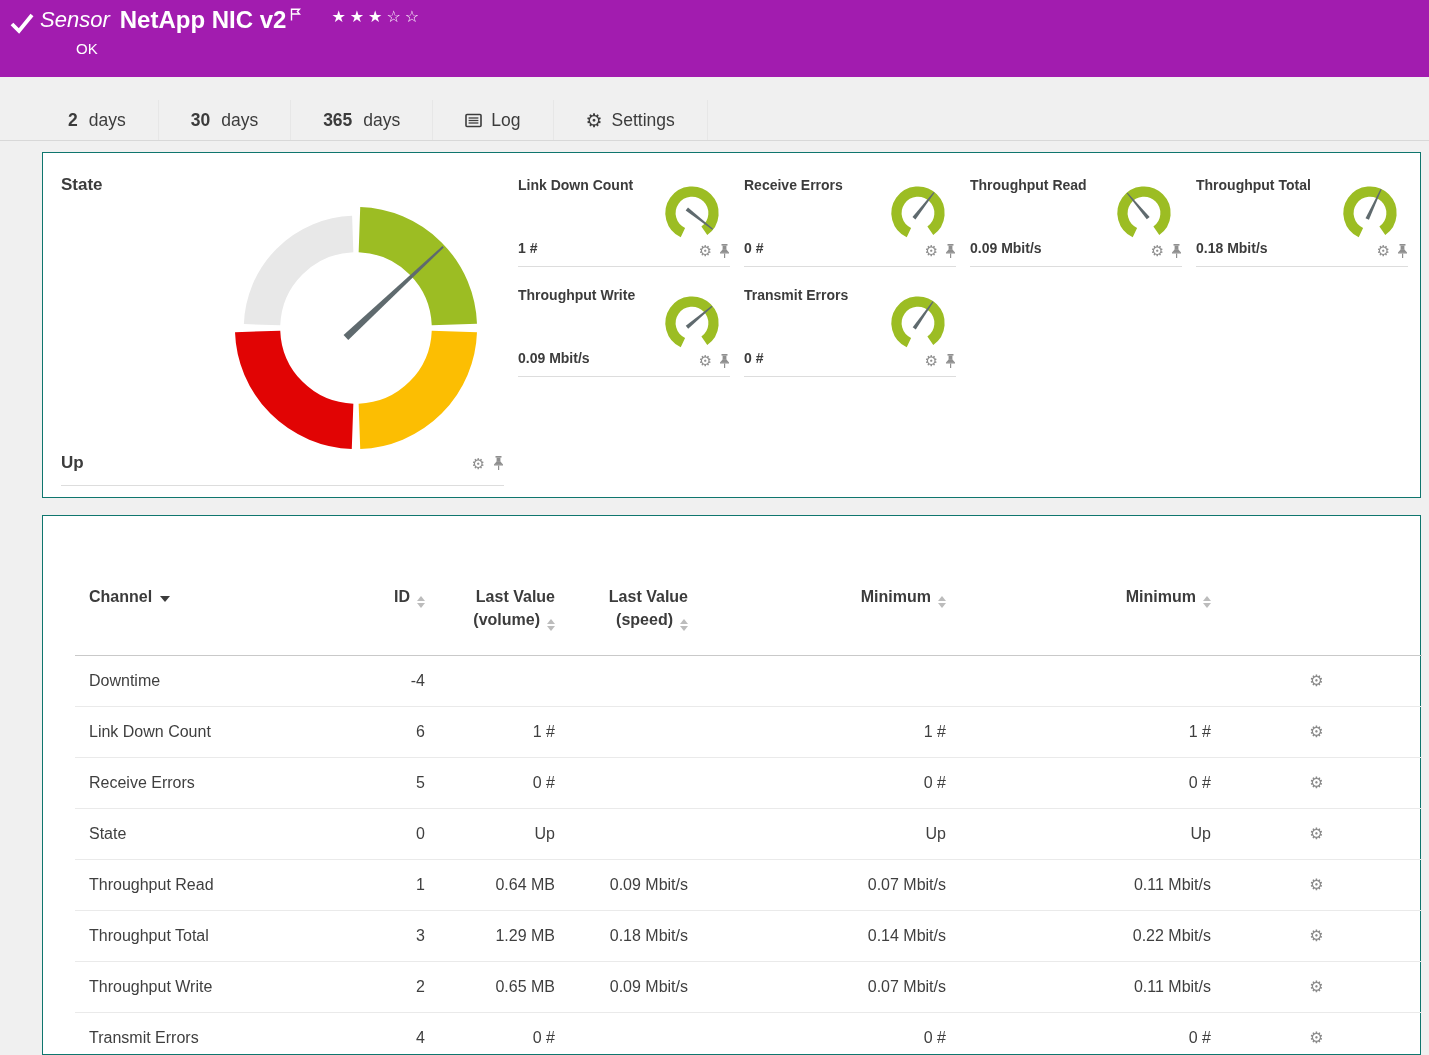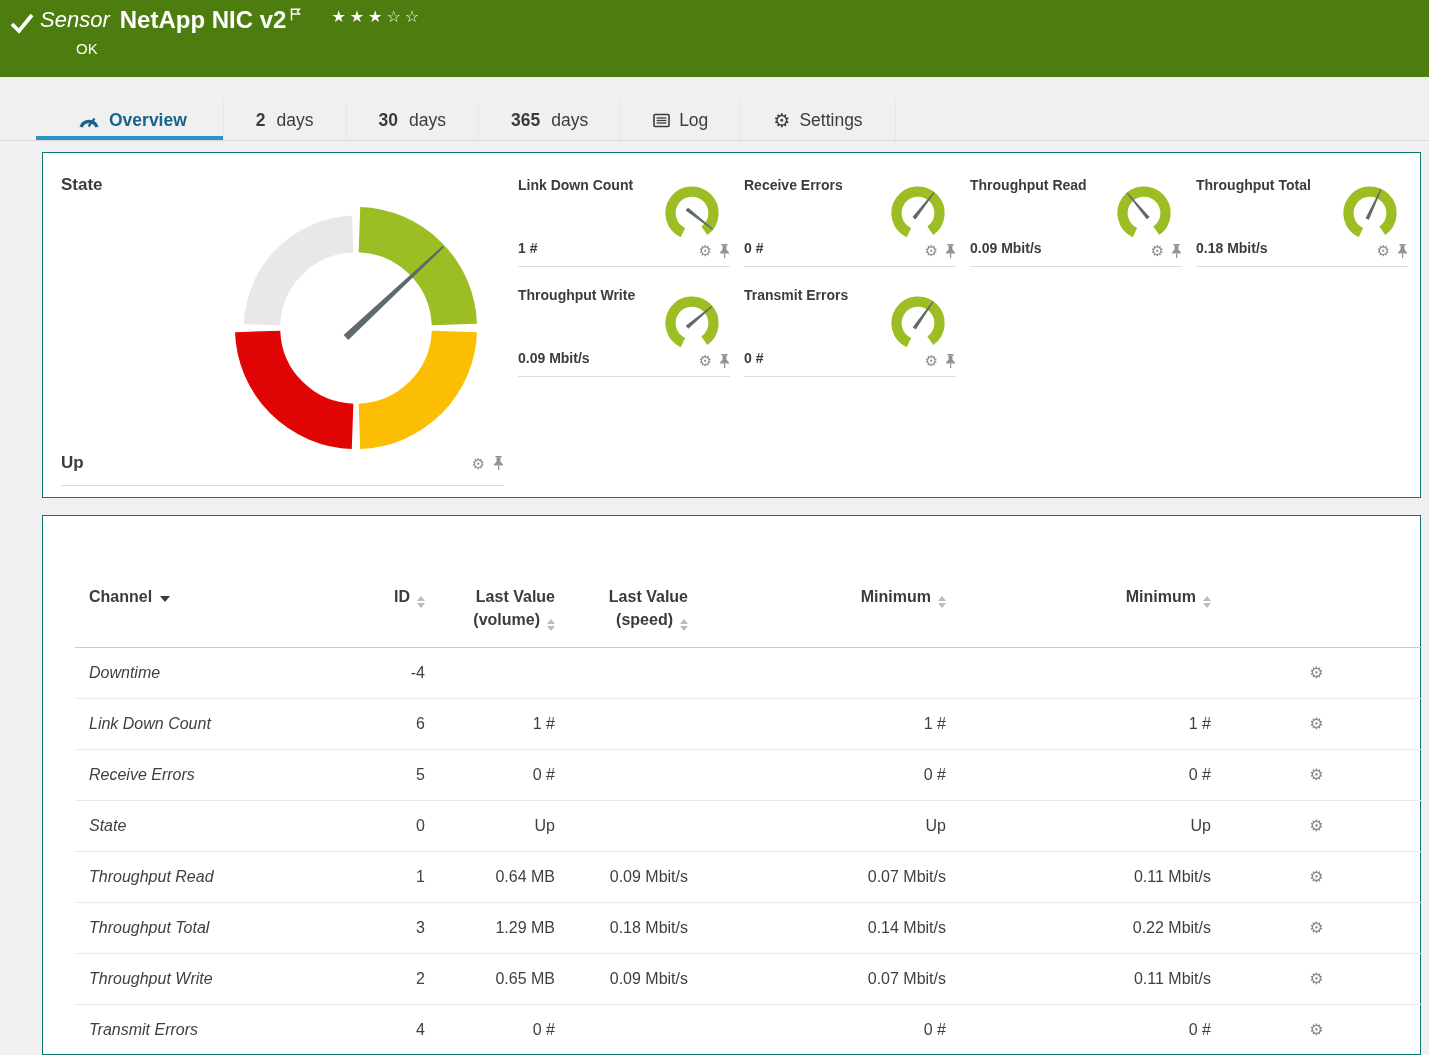--- a/index.html
+++ b/index.html
@@ -1,20 +1,20 @@
 <!DOCTYPE html>
 <html><head>
 <meta charset="utf-8">
 <style>
   * { margin:0; padding:0; box-sizing:border-box; }
   body { font-family:"Liberation Sans", sans-serif; background:#f0f0f0; }
   .page { position:relative; width:1429px; height:1055px; background:#f0f0f0; overflow:hidden; color:#3c3c3c; }
 
   
-  .topbar { position:absolute; top:0; left:0; right:0; height:77px; background:#4d7c0f; color:#fff; }
+  .topbar { position:absolute; top:0; left:0; right:0; height:77px; background:#a21caf; color:#fff; }
   .ok-check { position:absolute; left:10px; top:12px; }
   .titles { position:absolute; left:40px; top:6px; }
   .title-row { display:flex; align-items:flex-start; line-height:1.2; }
   .kind { font-style:italic; font-size:22px; margin-right:10px; margin-top:1px; }
   .sensor-name { font-weight:700; font-size:24px; }
   .flag { margin-left:4px; margin-top:0; }
   .stars { margin-left:30px; font-size:16px; letter-spacing:4px; margin-top:1px; white-space:nowrap; }
   .status { margin-left:36px; margin-top:5px; font-size:15px; }
 
   
@@ -46,25 +46,25 @@
   .g-title { font-size:14px; font-weight:700; padding-top:2px; }
   .g-svg { position:absolute; right:6px; top:10px; }
   .g-svg .arc { fill:none; stroke:#9cbd23; stroke-width:11; }
   .g-svg polygon { fill:#5f6a6e; }
   .g-value { position:absolute; left:0; bottom:10px; font-size:14px; font-weight:700; }
   .g-icons { position:absolute; right:0; bottom:8px; display:flex; align-items:center; gap:7px; }
 
   
   .table-wrap { margin:55px 0 0 32px; }
   table { border-collapse:collapse; table-layout:fixed; width:1347px; font-size:16px; }
-  th { vertical-align:top; padding-top:14px; padding-bottom:16px; border-bottom:1px solid #c9c9c9; font-weight:700; font-size:16px; line-height:1.45; text-align:right; }
+  th { vertical-align:top; padding-top:14px; padding-bottom:24px; border-bottom:1px solid #c9c9c9; font-weight:700; font-size:16px; line-height:1.45; text-align:right; }
   th.l { text-align:left; padding-left:14px; }
   td { height:51px; border-bottom:1px solid #eaeaea; color:#3f3f3f; }
   td.r { text-align:right; }
-  td.ch { padding-left:14px;font-style:italic; }
+  td.ch { padding-left:14px; }
   td.gearcell { text-align:center; }
   td.gearcell .gear { font-size:16px; color:#8a8a8a; }
 
   .sort { display:inline-flex; flex-direction:column; gap:2px; margin-left:7px; vertical-align:1px; cursor:pointer; }
   .sort i { width:0; height:0; border-left:4px solid transparent; border-right:4px solid transparent; }
   .sort .su { border-bottom:5px solid #bcbcbc; }
   .sort .sd { border-top:5px solid #bcbcbc; }
   .tri-sorted { display:inline-block; width:0; height:0; border-left:5px solid transparent; border-right:5px solid transparent; border-top:6px solid #3c3c3c; margin-left:8px; }
 </style>
 </head>
@@ -87,27 +87,20 @@
               <path d="M1.5 0.5 V12.5 M1.5 1.2 H9.5 L7.4 3.6 L9.5 6 H1.5" fill="none" stroke="#ffffff" stroke-width="1.4"></path>
             </svg>
         </span>
         <span class="stars"><span>★★★</span><span>☆☆</span></span>
       </div>
       <div class="status">OK</div>
     </div>
   </header>
 
   <nav class="tabbar">
-    <div class="tab active">
-      <svg width="22" height="15" viewBox="0 0 22 15">
-        <path d="M3 14 A8.6 8.6 0 0 1 19 14" fill="none" stroke="#15648e" stroke-width="3.4"></path>
-        <path d="M10.5 13.5 L16.5 5.5" stroke="#15648e" stroke-width="2.2"></path>
-      </svg>
-      <span>Overview</span>
-    </div>
     <div class="tab">
       <span class="num">2</span>
         <span>days</span>
     </div>
     <div class="tab">
       <span class="num">30</span>
         <span>days</span>
     </div>
     <div class="tab">
       <span class="num">365</span>

